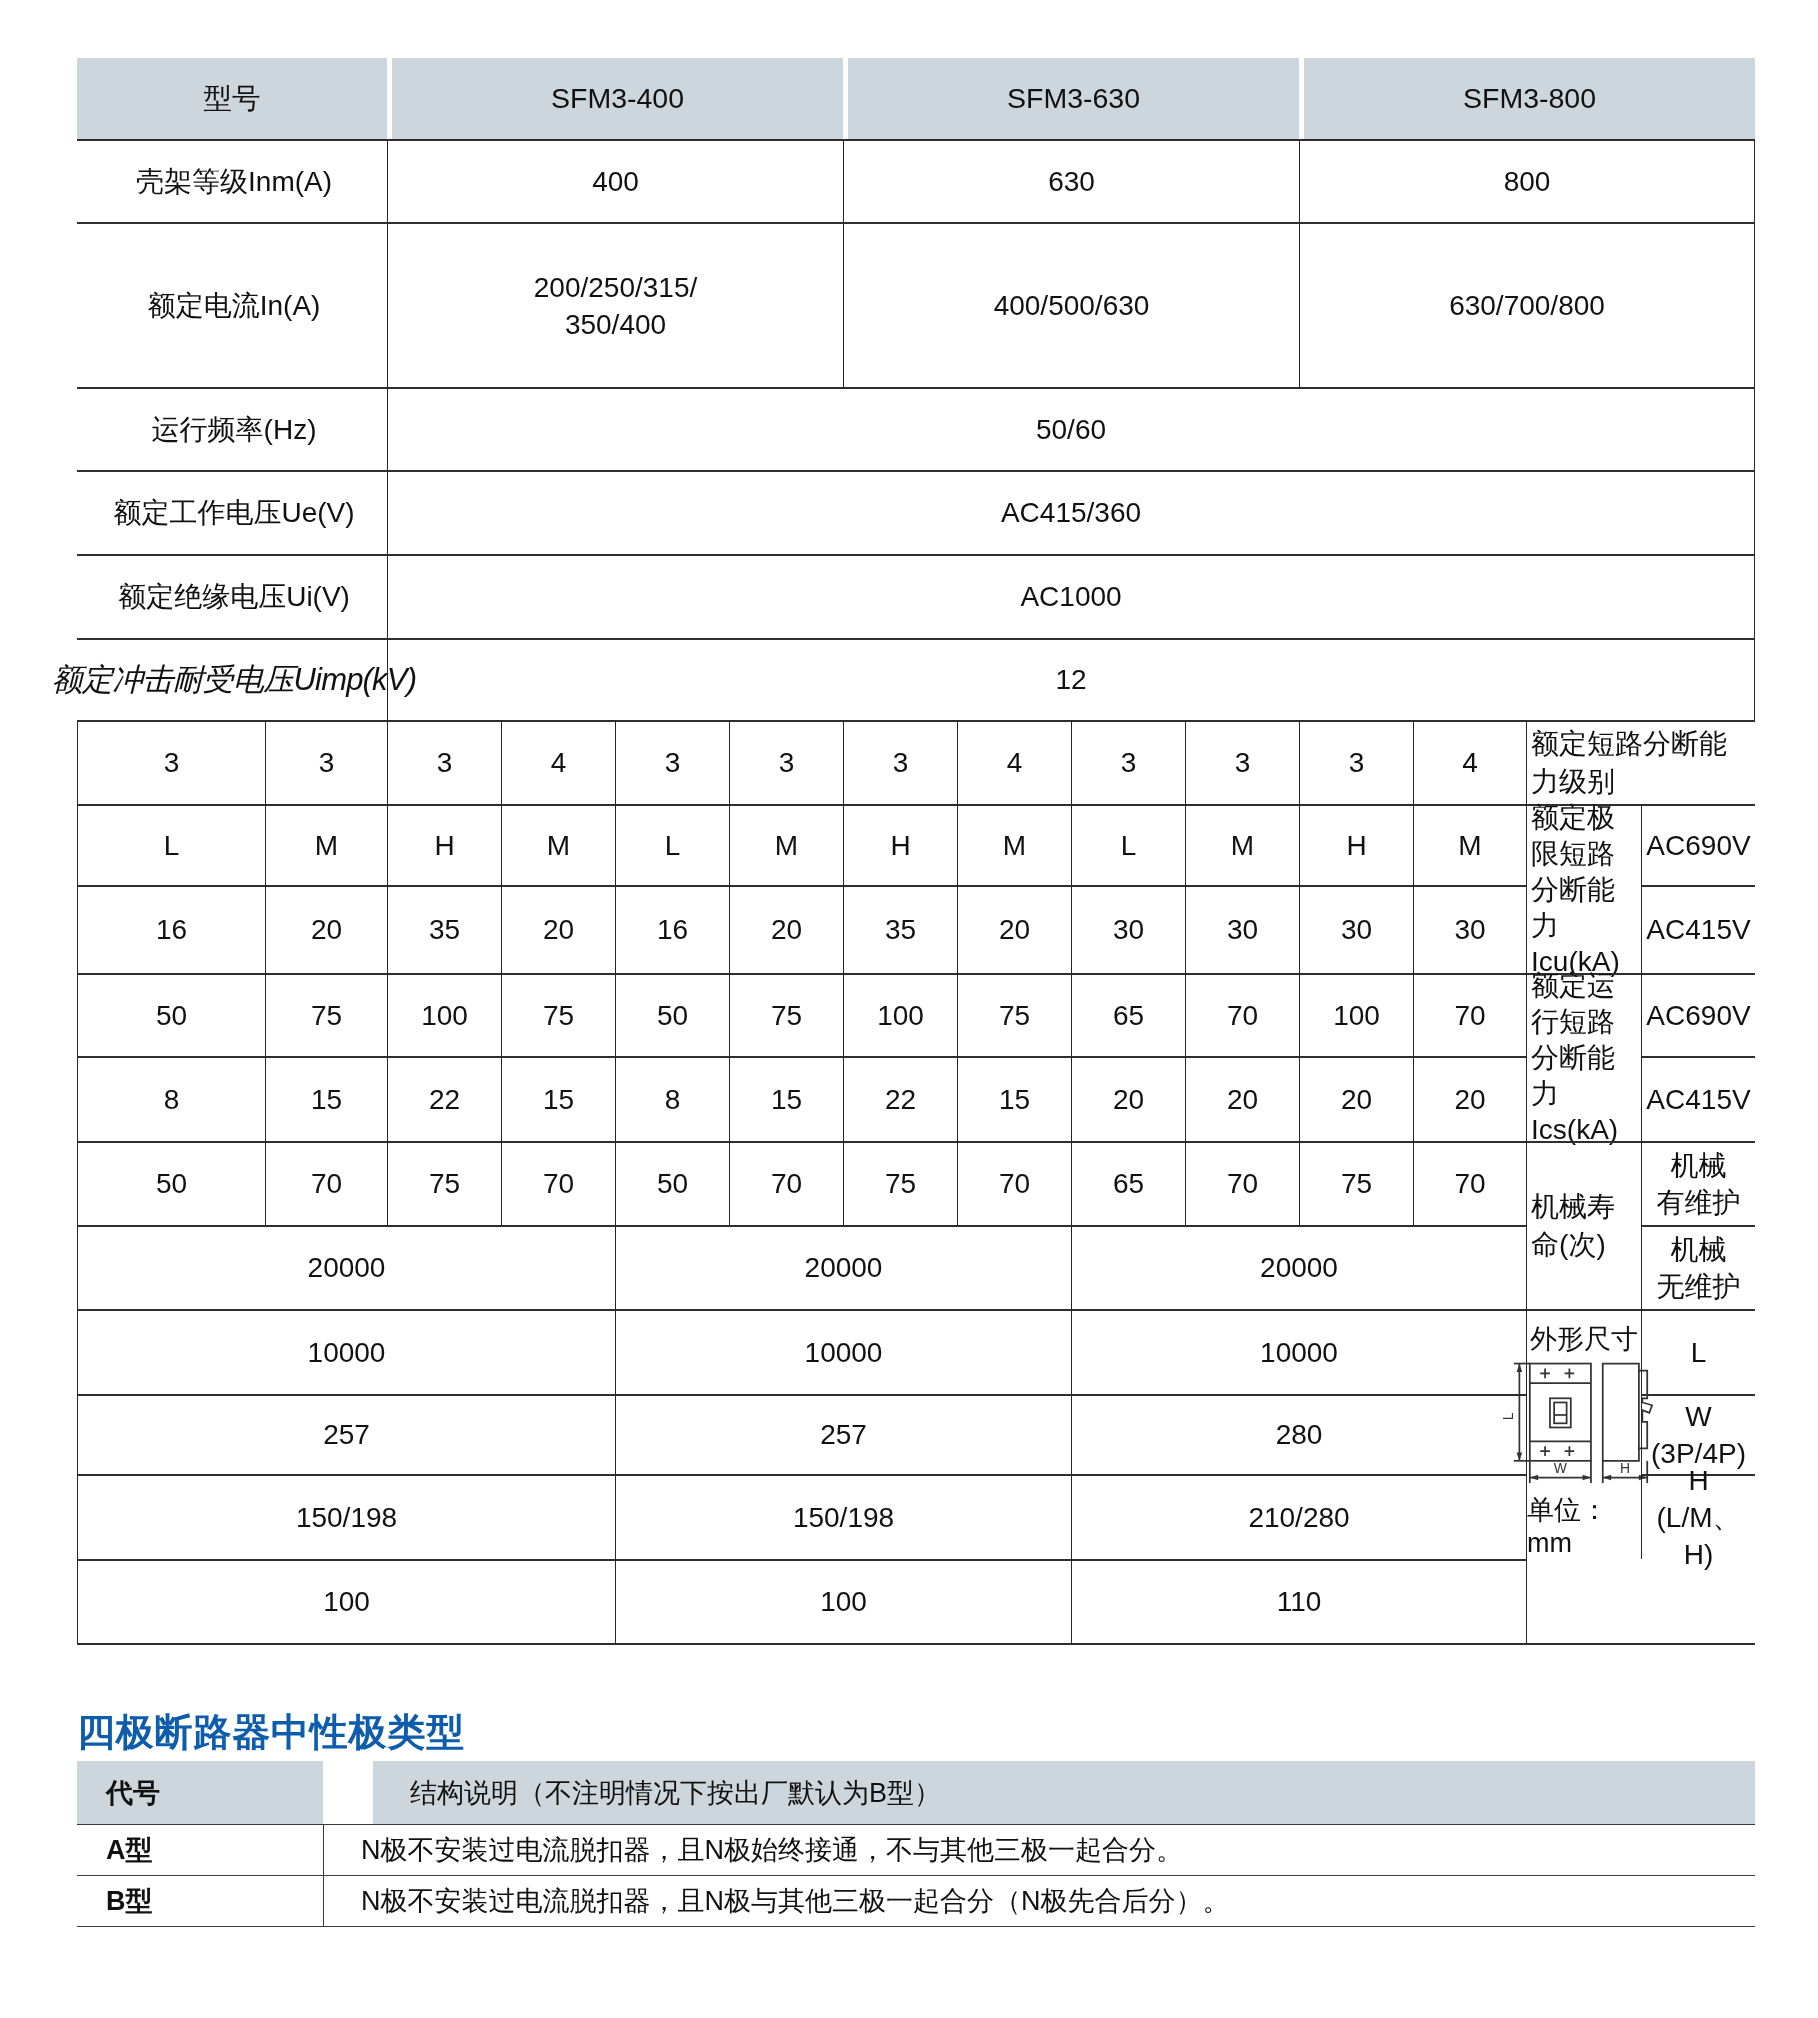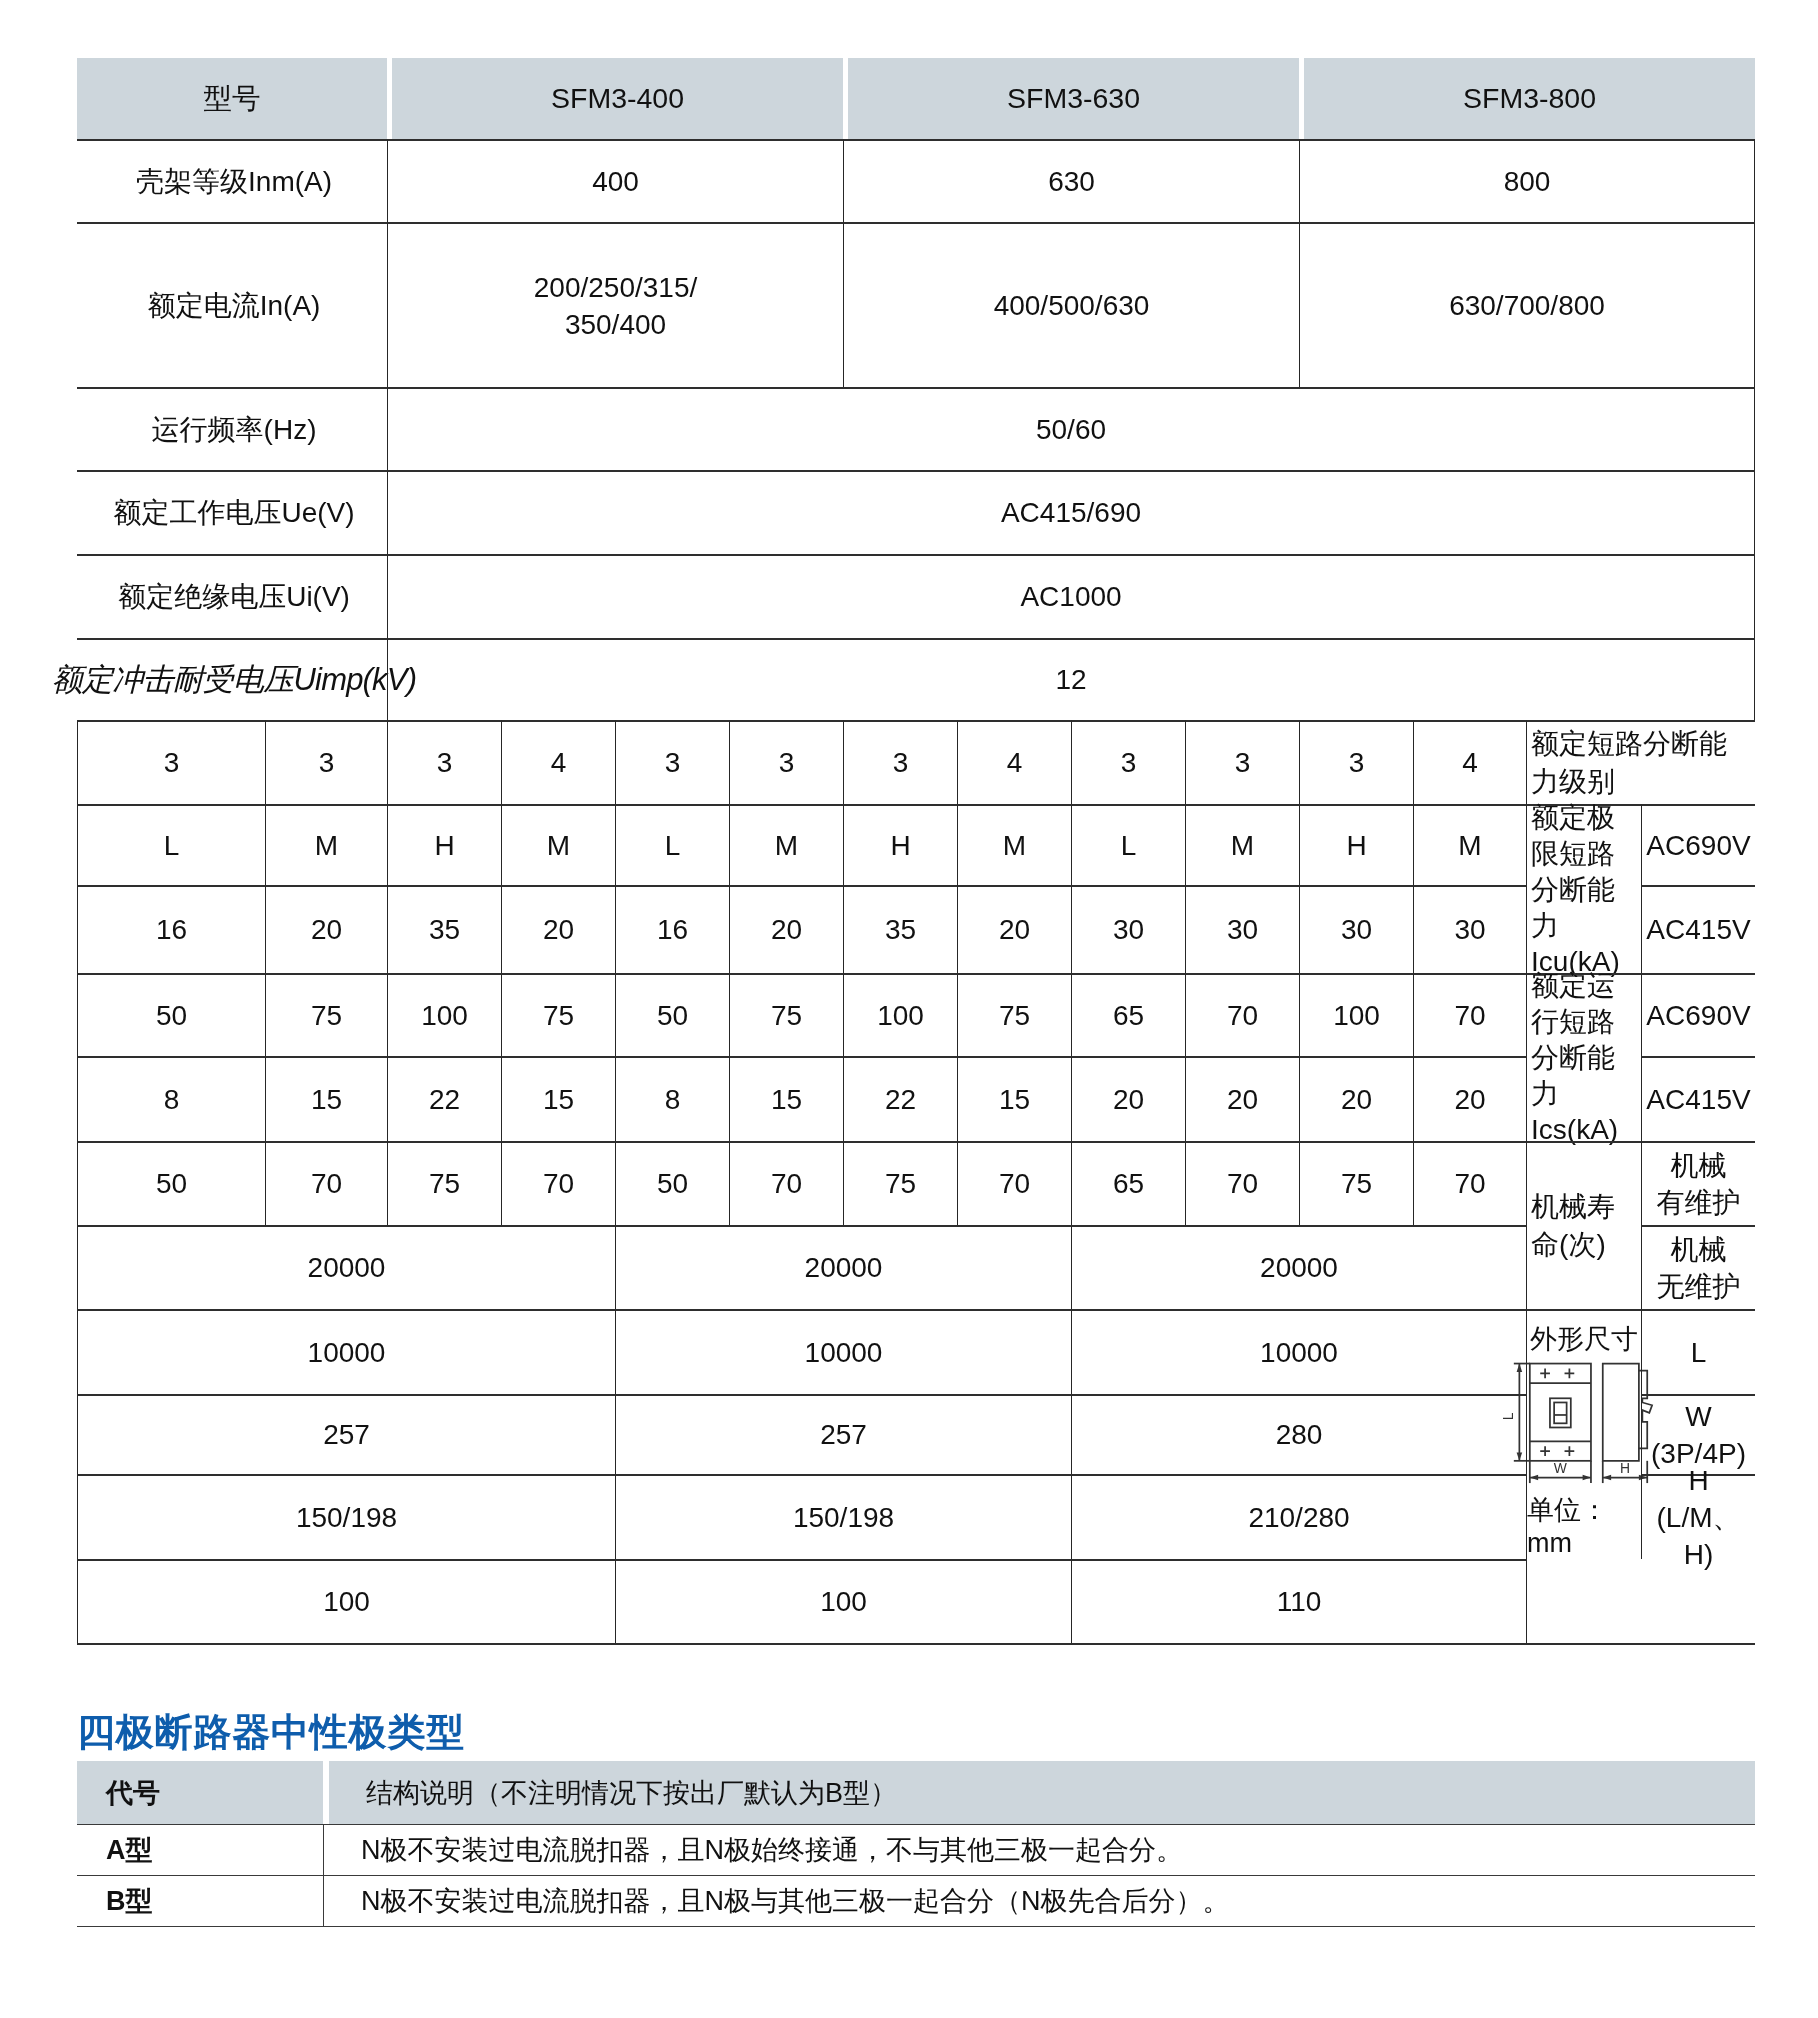--- a/index.html
+++ b/index.html
@@ -48,21 +48,21 @@
   .t2{
     position:absolute;left:77px;top:1761px;
     display:grid;
     grid-template-columns:246px 1432px;
     grid-template-rows:63px 51px 51px;
     border-bottom:1.6px solid #3a3a3a;
     font-size:27px;
   }
   .t2>div{display:flex;align-items:center;box-sizing:border-box;}
   .t2 .hd2{background:#cdd6dc;}
-  .t2 .hd2.gap2{border-left:6.5px solid #ffffff;}
+  .t2 .hd2.gap2{border-left:6.5px solid #ffffff;margin-left:44px;}
   .t2 .code{padding-left:29px;font-weight:bold;}
   .t2 .desc{padding-left:37px;}
   .t2 .bt{border-top:1.6px solid #3a3a3a;}
   .t2 .vl{border-left:1.6px solid #3a3a3a;}
   svg text{font-family:"Liberation Sans","DejaVu Sans",sans-serif;}
 </style>
 </head>
 <body>
 
 <div class="t1">
@@ -80,21 +80,21 @@
   <div class="lab s2">额定电流In(A)</div>
   <div class="bl s4 pre">200/250/315/
 350/400</div>
   <div class="bl s4">400/500/630</div>
   <div class="bl br s4">630/700/800</div>
 
   <div class="lab s2">运行频率(Hz)</div>
   <div class="bl br s12">50/60</div>
 
   <div class="lab s2">额定工作电压Ue(V)</div>
-  <div class="bl br s12">AC415/690</div>
+  <div class="bl br s12">AC415/360</div>
 
   <div class="lab s2">额定绝缘电压Ui(V)</div>
   <div class="bl br s12">AC1000</div>
 
   <div class="lab s2 tight">额定冲击耐受电压Uimp(kV)</div>
   <div class="bl br s12">12</div>
 
   <div class="bl">3</div>
   <div class="bl">3</div>
   <div class="bl">3</div>

